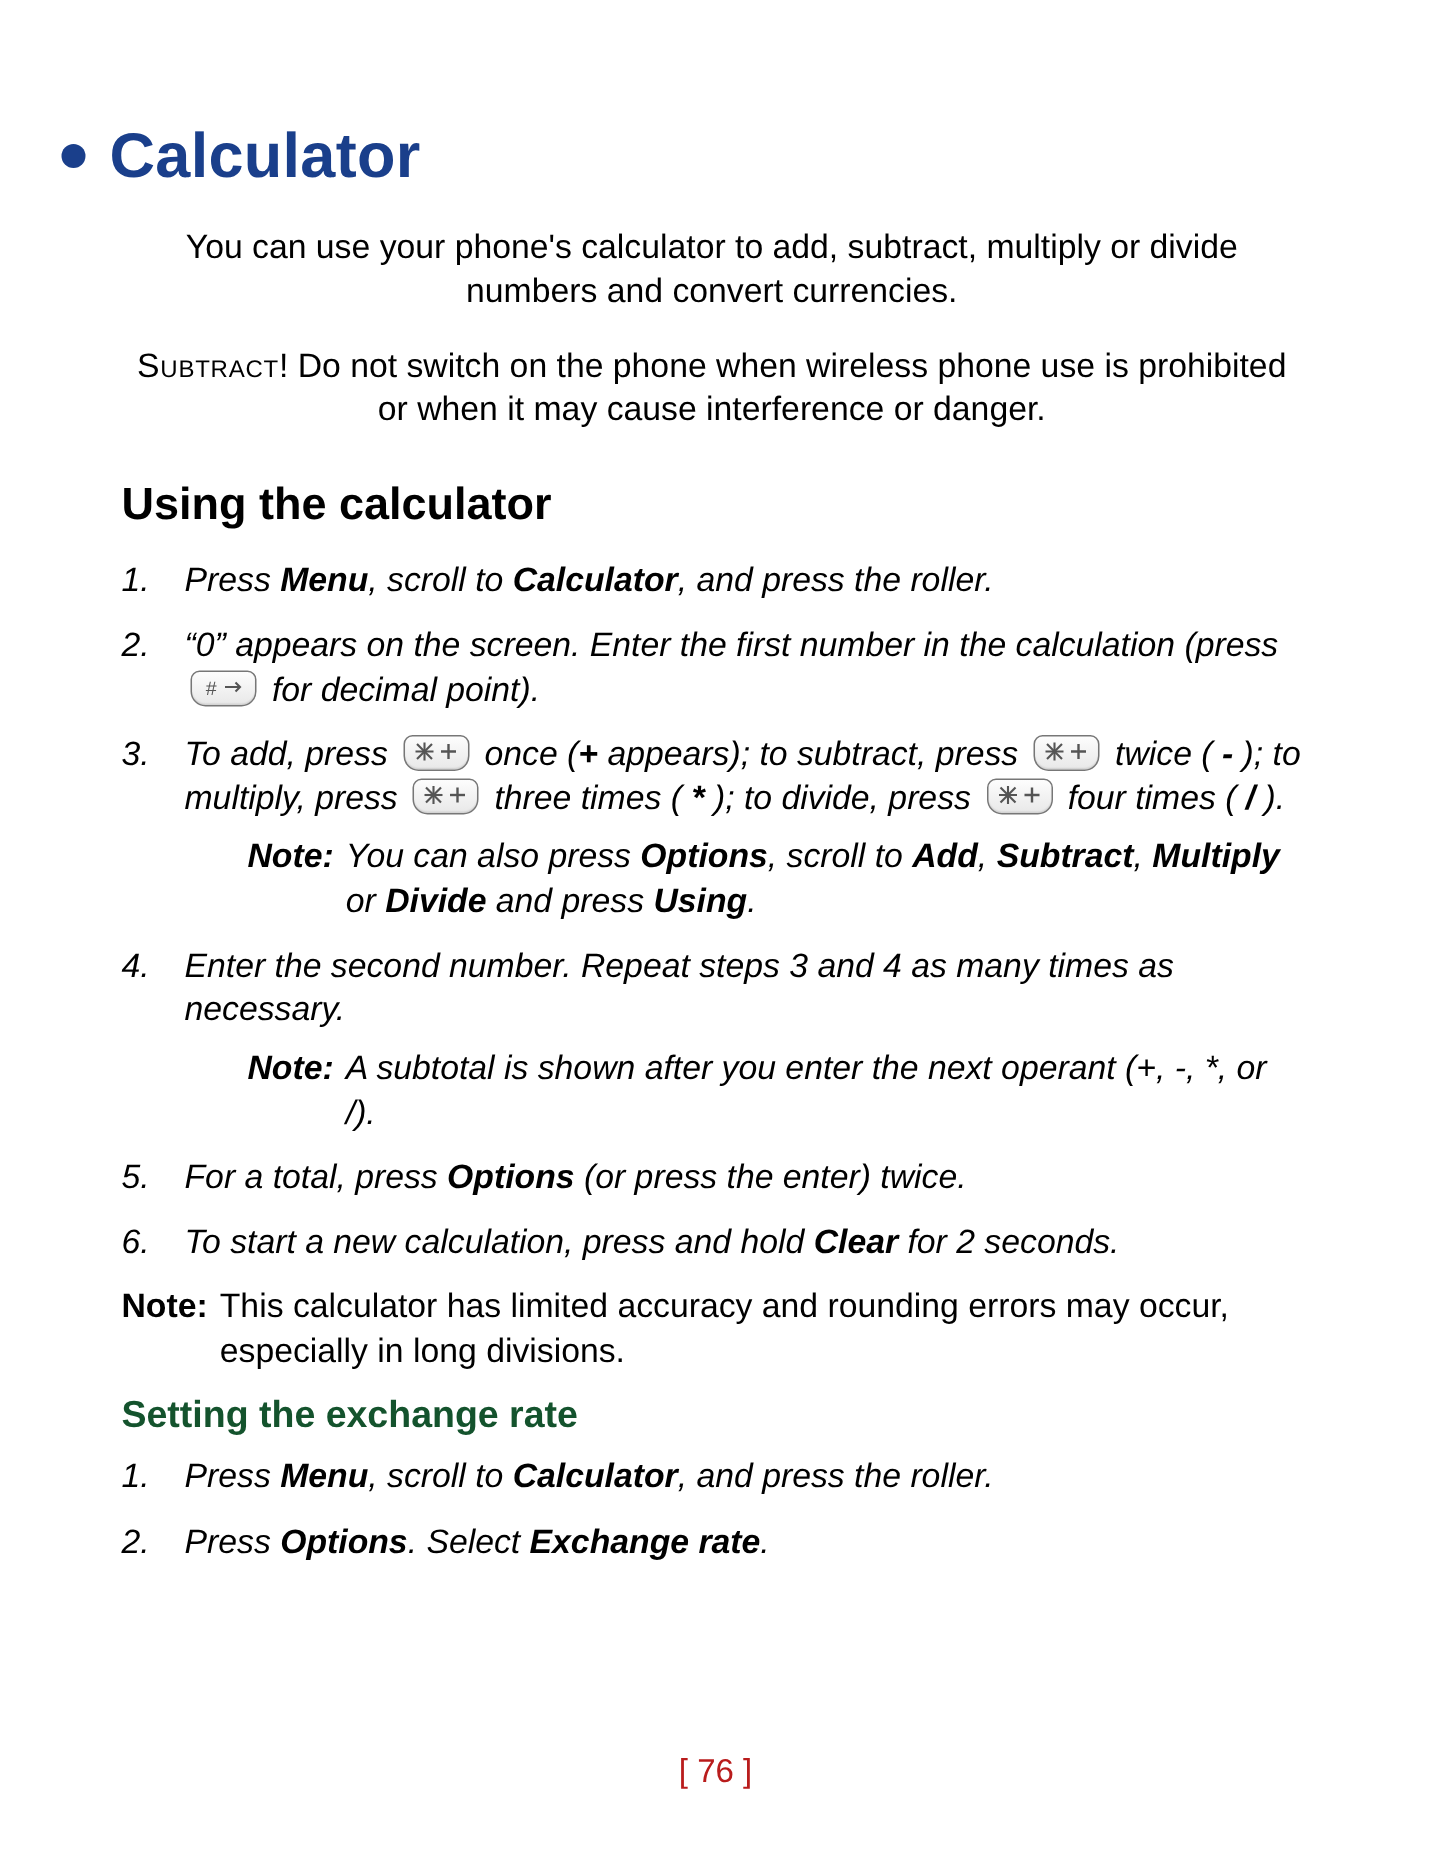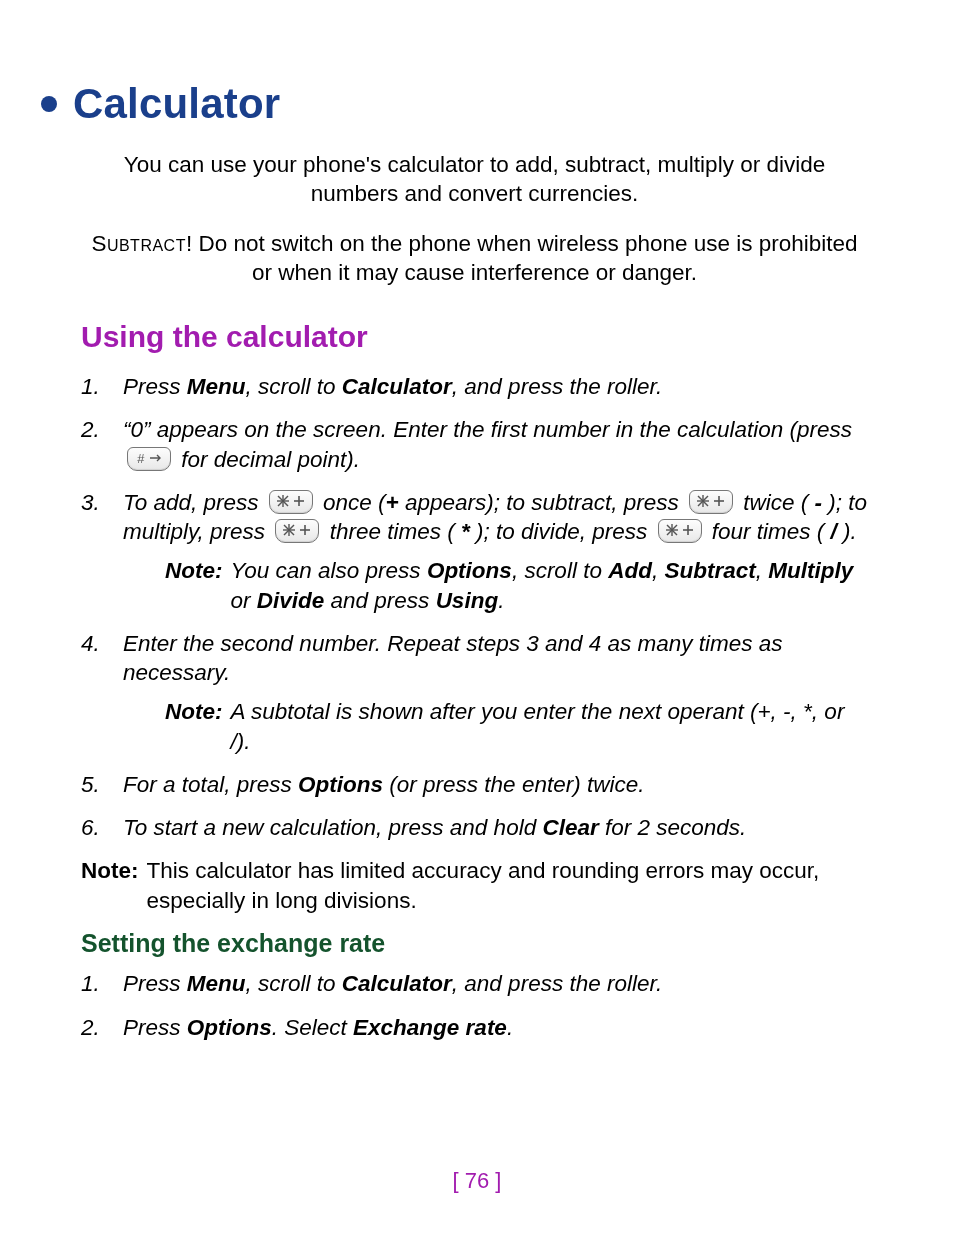--- a/index.html
+++ b/index.html
@@ -50,21 +50,21 @@
     margin-bottom: 20px;
     text-align: center;
   }
   .smallcaps {
     font-variant: small-caps;
     letter-spacing: 0.5px;
   }
   .h2 {
     font-size: 30px;
     font-weight: 700;
-    color: #a21caf;
+    color: #000000;
     margin-top: 30px;
     margin-bottom: 16px;
   }
   .h3 {
     font-size: 25px;
     font-weight: 700;
     color: #14532d;
     margin-top: 4px;
     margin-bottom: 10px;
   }
@@ -116,21 +116,21 @@
     position: relative;
     top: -2px;
   }
   .key svg { display: block; }
   .pagenum {
     position: absolute;
     bottom: 54px;
     left: 0;
     width: 100%;
     text-align: center;
-    color: #a21caf;
+    color: #b91c1c;
     font-size: 22px;
   }
 </style>
 </head>
 <body>
 
 <div class="page">
 
   <div class="title-row">
     <div class="bullet"></div>

